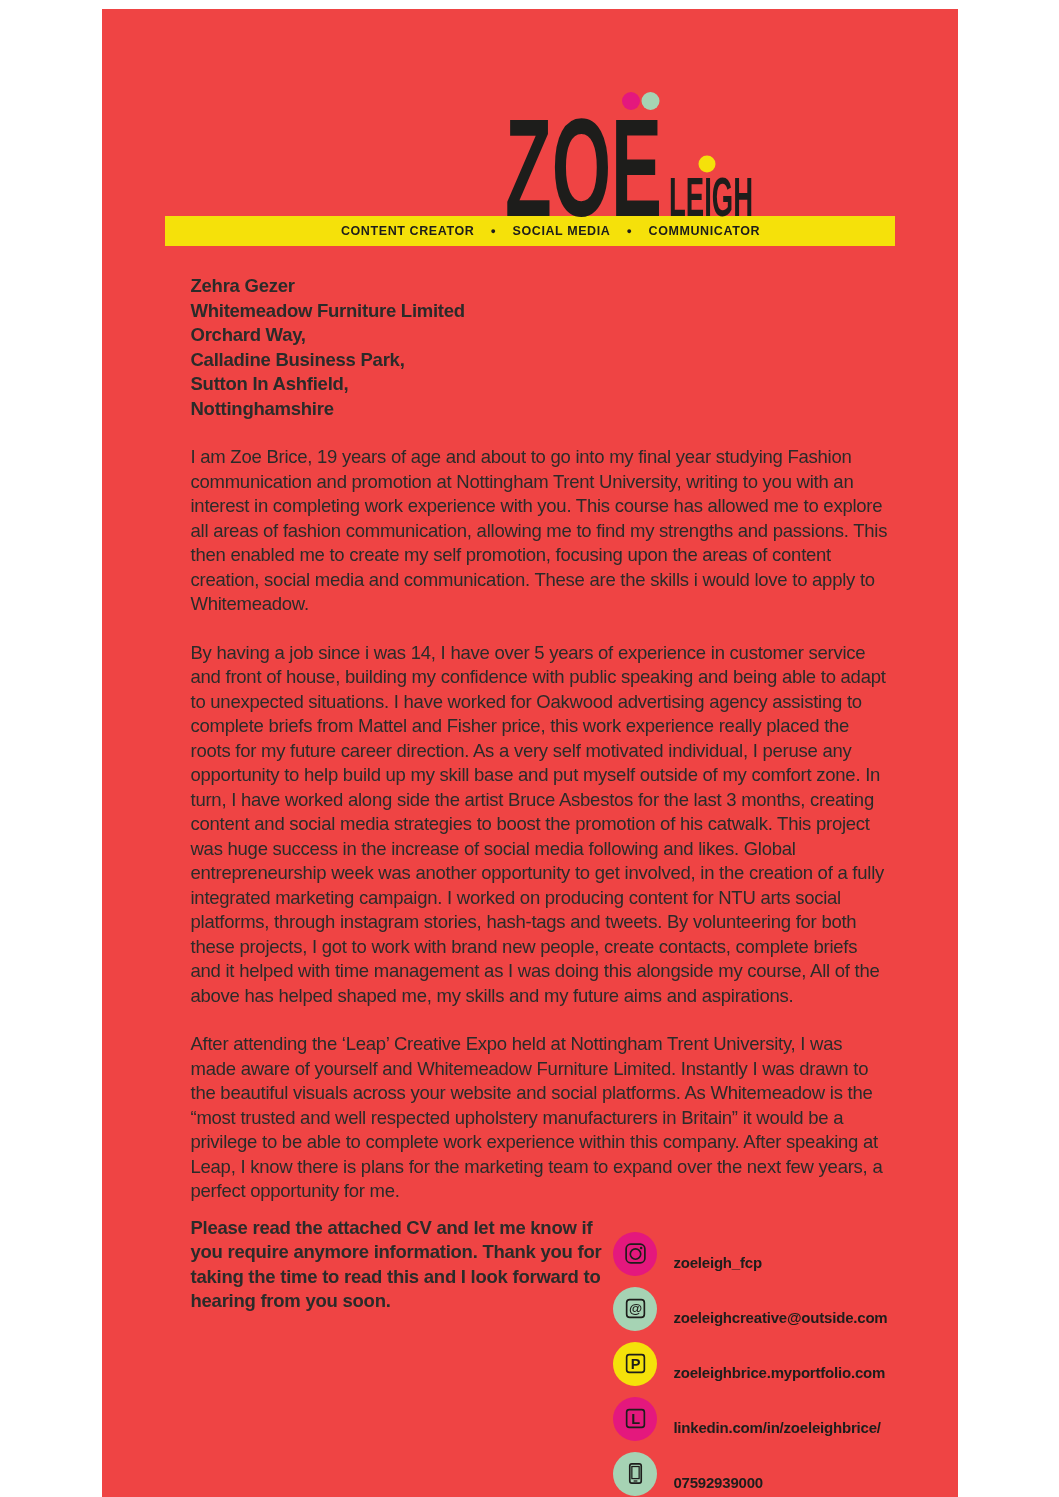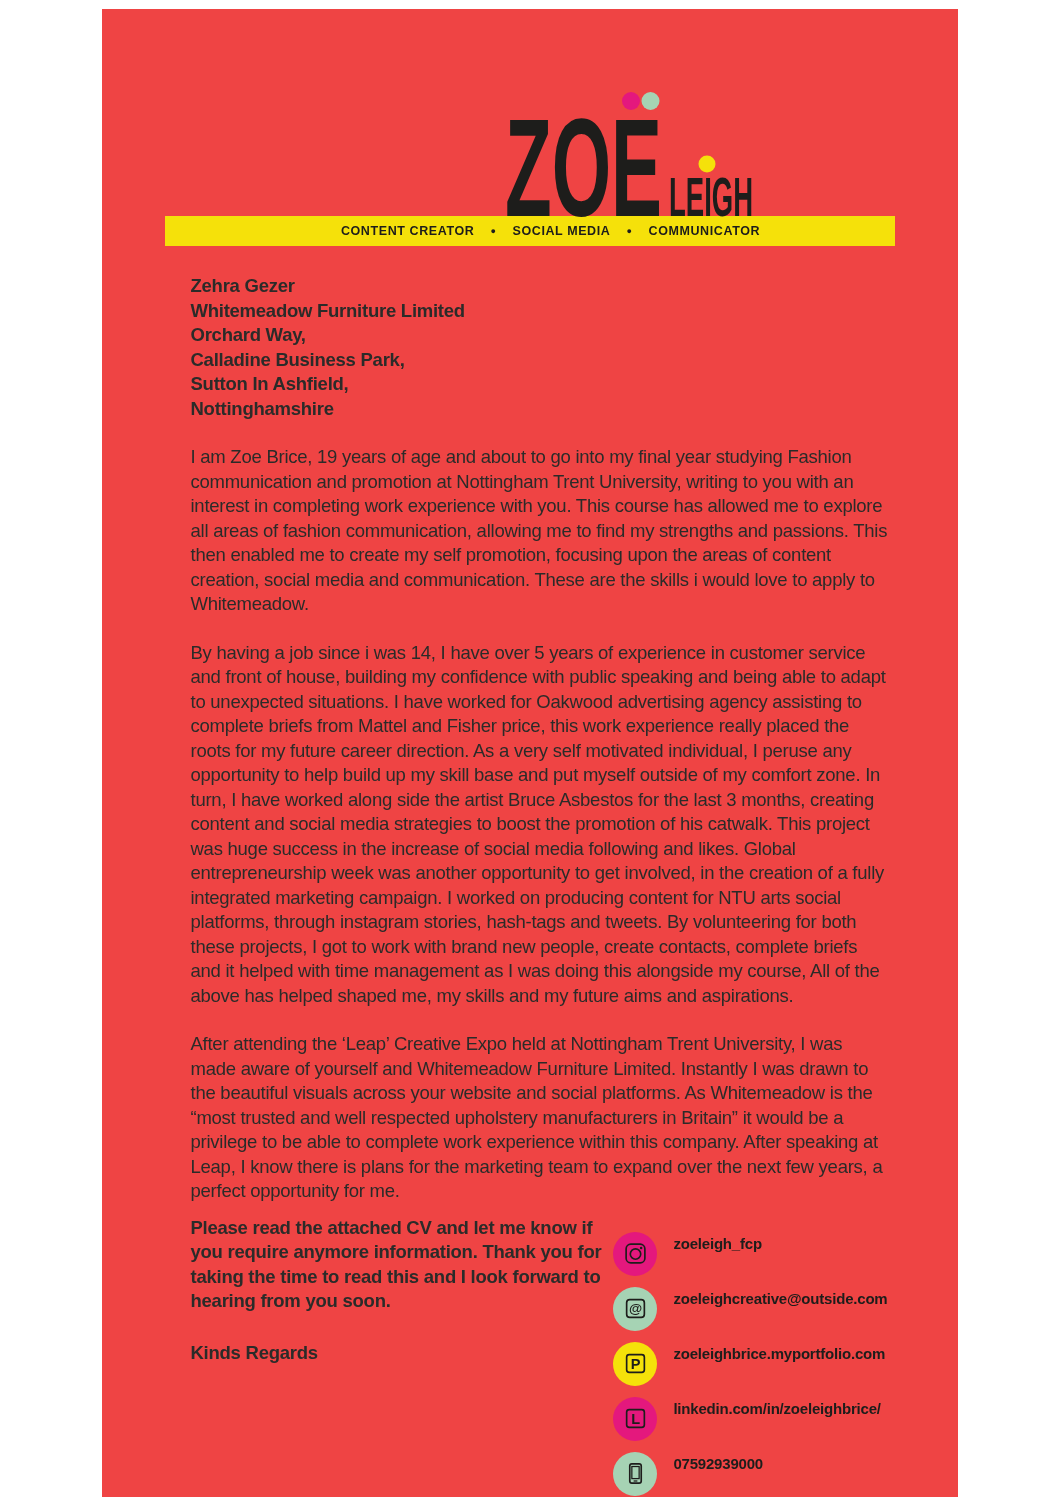--- a/index.html
+++ b/index.html
@@ -41,21 +41,21 @@
   .recipient div { min-height: 24.5px; }
   .salutation { margin: 24px 0 0 0; font-weight: 700; }
   .para { margin: 24px 0 0 0; font-weight: 400; }
   .bottom-row { display: flex; justify-content: space-between; margin-top: 12px; }
   .bottom-left { width: 600px; }
   .closing { margin: 0; font-weight: 700; }
   .signoff { margin: 27px 0 0 0; font-weight: 700; }
   .signature { margin: 25px 0 0 0; font-weight: 700; }
   
   .contacts { margin-top: 16px; flex-shrink: 0; }
-  .contact-row { display: flex; align-items: flex-start; gap: 16px; margin-bottom: 11px; cursor: pointer; }
+  .contact-row { display: flex; align-items: flex-end; gap: 16px; margin-bottom: 11px; cursor: pointer; }
   .badge {
     width: 44px; height: 44px; border-radius: 50%;
     display: flex; align-items: center; justify-content: center;
     flex-shrink: 0;
   }
   .badge svg { display: block; }
   .badge svg text { font-family: "Liberation Sans", sans-serif; }
   .contact-label { font-weight: 700; font-size: 15px; letter-spacing: -0.2px; white-space: nowrap; color: #1D1D1B; }
 </style>
 </head>
@@ -93,21 +93,20 @@
     </div>
 
 
     <p class="para">I am Zoe Brice, 19 years of age and about to go into my final year studying Fashion communication and promotion at Nottingham Trent University, writing to you with an interest in completing work experience with you. This course has allowed me to explore all areas of fashion communication, allowing me to find my strengths and passions. This then enabled me to create my self promotion, focusing upon the areas of content creation, social media and communication. These are the skills i would love to apply to Whitemeadow.</p>
     <p class="para">By having a job since i was 14, I have over 5 years of experience in customer service and front of house, building my confidence with public speaking and being able to adapt to unexpected situations. I have worked for Oakwood advertising agency assisting to complete briefs from Mattel and Fisher price, this work experience really placed the roots for my future career direction. As a very self motivated individual, I peruse any opportunity to help build up my skill base and put myself outside of my comfort zone. In turn, I have worked along side the artist Bruce Asbestos for the last 3 months, creating content and social media strategies to boost the promotion of his catwalk. This project was huge success in the increase of social media following and likes. Global entrepreneurship week was another opportunity to get involved, in the creation of a fully integrated marketing campaign. I worked on producing content for NTU arts social platforms, through instagram stories, hash-tags and tweets. By volunteering for both these projects, I got to work with brand new people, create contacts, complete briefs and it helped with time management as I was doing this alongside my course, All of the above has helped shaped me, my skills and my future aims and aspirations.</p>
     <p class="para">After attending the ‘Leap’ Creative Expo held at Nottingham Trent University, I was made aware of yourself and Whitemeadow Furniture Limited. Instantly I was drawn to the beautiful visuals across your website and social platforms. As Whitemeadow is the “most trusted and well respected upholstery manufacturers in Britain”  it would be a privilege to be able to complete work experience within this company. After speaking at Leap, I know there is plans for the marketing team to expand over the next few years, a perfect opportunity for me.</p>
 
     <div class="bottom-row">
       <div class="bottom-left">
         <p class="closing">Please read the attached CV and let me know if you require anymore information. Thank you for taking the time to read this and I look forward to hearing from you soon.</p>
-        <p class="signoff">Kinds Regards</p>
       </div>
 
       <div class="contacts">
 
         <div class="contact-row">
           <span class="badge" style="background: rgb(228, 24, 125);">
             <svg width="25" height="25" viewBox="0 0 24 24" fill="none" stroke="#1D1D1B" stroke-width="1.6">
               <rect x="3" y="3" width="18" height="18" rx="4.5"></rect>
               <circle cx="12" cy="12.5" r="5"></circle>
               <circle cx="17.4" cy="6.6" r="1.2" fill="#1D1D1B" stroke="none"></circle>

